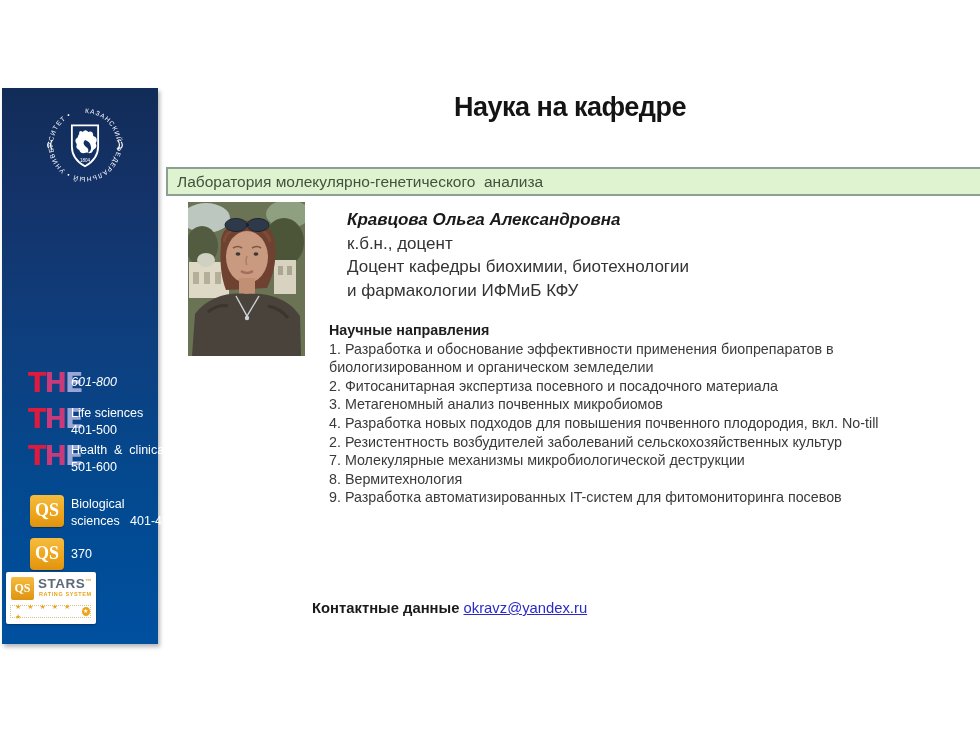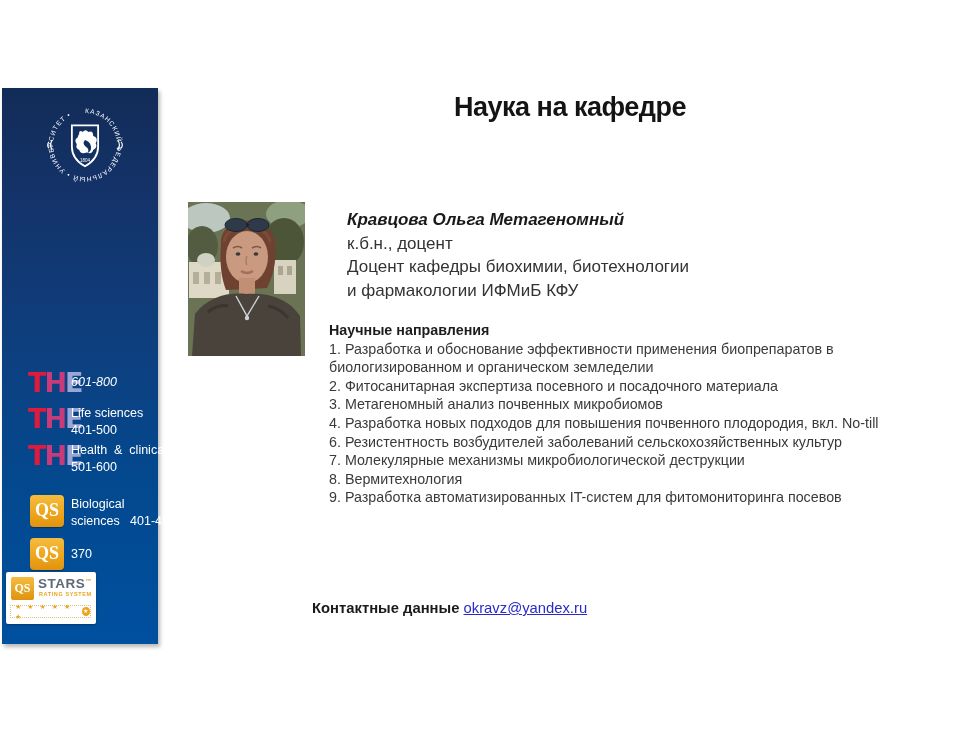--- a/index.html
+++ b/index.html
@@ -135,20 +135,23 @@
       <div class="qs-stars-sub">RATING SYSTEM</div>
       <div class="qs-stars-row">
         <span class="qs-stars-glyphs">★ ★ ★ ★ ★ ★</span>
         <span class="qs-stars-dot">★</span>
       </div>
     </div>
   </div>
 
   <div class="title">Наука на кафедре</div>
 
+  <div class="banner">
+    <span class="banner-label pre">Лаборатория молекулярно-генетического  анализа</span>
+  </div>
 
   <svg class="photo" viewBox="0 0 117 154">
     <rect x="0" y="0" width="117" height="154" fill="#6b7355"></rect>
     <ellipse cx="18" cy="16" rx="24" ry="15" fill="#bcc7bf"></ellipse>
     <ellipse cx="100" cy="12" rx="22" ry="14" fill="#8fa080"></ellipse>
     <ellipse cx="96" cy="40" rx="20" ry="24" fill="#4c5538"></ellipse>
     <ellipse cx="14" cy="44" rx="16" ry="20" fill="#535c40"></ellipse>
     <rect x="1" y="60" width="40" height="36" fill="#ded9c6"></rect>
     <ellipse cx="18" cy="58" rx="9" ry="7" fill="#cfd2c2"></ellipse>
     <rect x="5" y="70" width="6" height="12" fill="#b5ae98"></rect>
@@ -169,33 +172,33 @@
     <path d="M59,54 q-2,6 0,9" stroke="#a97c63" stroke-width="1.4" fill="none"></path>
     <path d="M53,69 q6,4 12,0" stroke="#a96b5e" stroke-width="2.4" fill="none"></path>
     <rect x="51" y="76" width="16" height="18" fill="#c08f74"></rect>
     <path d="M4,154 L7,112 C20,95 40,90 58,92 C78,90 101,96 112,114 L113,154 Z" fill="#4a433c"></path>
     <path d="M20,110 q10,-8 20,-6 M80,104 q12,2 20,12" stroke="#3b352f" stroke-width="3" fill="none"></path>
     <path d="M48,94 L59,114 L71,94" stroke="#cfd3d8" stroke-width="1.4" fill="none"></path>
     <circle cx="59" cy="116" r="2.2" fill="#cfd3d8"></circle>
   </svg>
 
   <div class="profile">
-    <div class="name">Кравцова Ольга Метагеномный</div>
+    <div class="name">Кравцова Ольга Александровна</div>
     <div>к.б.н., доцент</div>
     <div>Доцент кафедры биохимии, биотехнологии</div>
     <div>и фармакологии ИФМиБ КФУ</div>
   </div>
 
   <div class="research">
     <div class="heading">Научные направления</div>
     <div>1. Разработка и обоснование эффективности применения биопрепаратов в биологизированном и органическом земледелии</div>
     <div>2. Фитосанитарная экспертиза посевного и посадочного материала</div>
     <div>3. Метагеномный анализ почвенных микробиомов</div>
     <div>4. Разработка новых подходов для повышения почвенного плодородия, вкл. No-till</div>
-    <div>6. Резистентность возбудителей заболеваний сельскохозяйственных культур</div>
+    <div>2. Резистентность возбудителей заболеваний сельскохозяйственных культур</div>
     <div>7. Молекулярные механизмы микробиологической деструкции</div>
     <div>8. Вермитехнология</div>
     <div>9. Разработка автоматизированных IT-систем для фитомониторинга посевов</div>
   </div>
 
   <div class="contact">
     <span class="label">Контактные данные</span>
     <a href="#">okravz@yandex.ru</a>
   </div>
 

